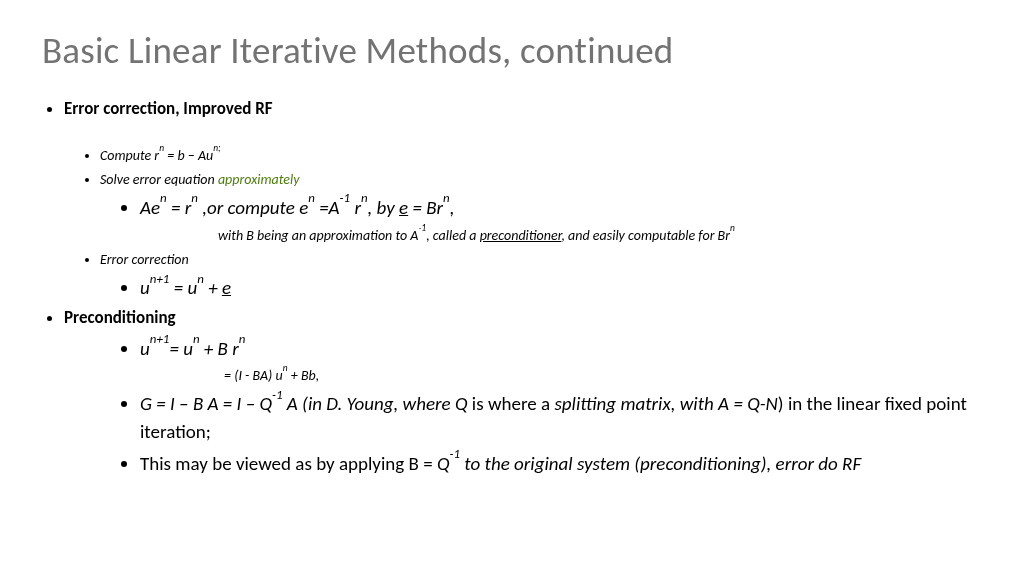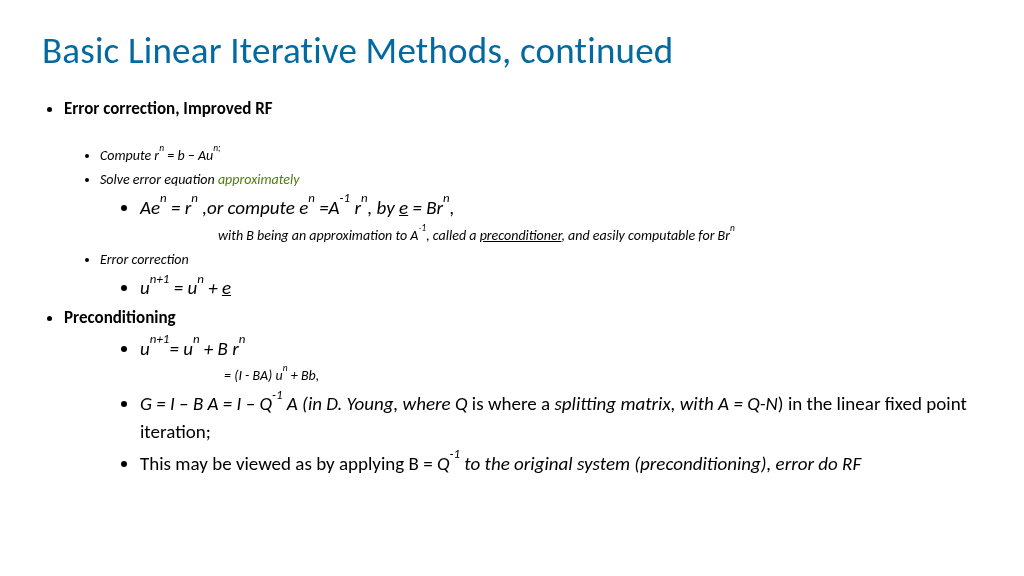--- a/index.html
+++ b/index.html
@@ -14,21 +14,21 @@
   }
   .slide {
     width: 1024px;
     height: 576px;
     padding: 28px 42px 20px 42px;
     position: relative;
   }
   .title {
     font-size: 37px;
     font-weight: 400;
-    color: #0369a1;
+    color: #737373;
     margin: 0 0 24px 0;
     letter-spacing: 0.2px;
   }
   ul { margin: 0; padding-left: 22px; }
   li { margin: 0; }
   .lvl1 {
     list-style-type: disc;
     font-size: 17px;
     line-height: 1.45;
   }

